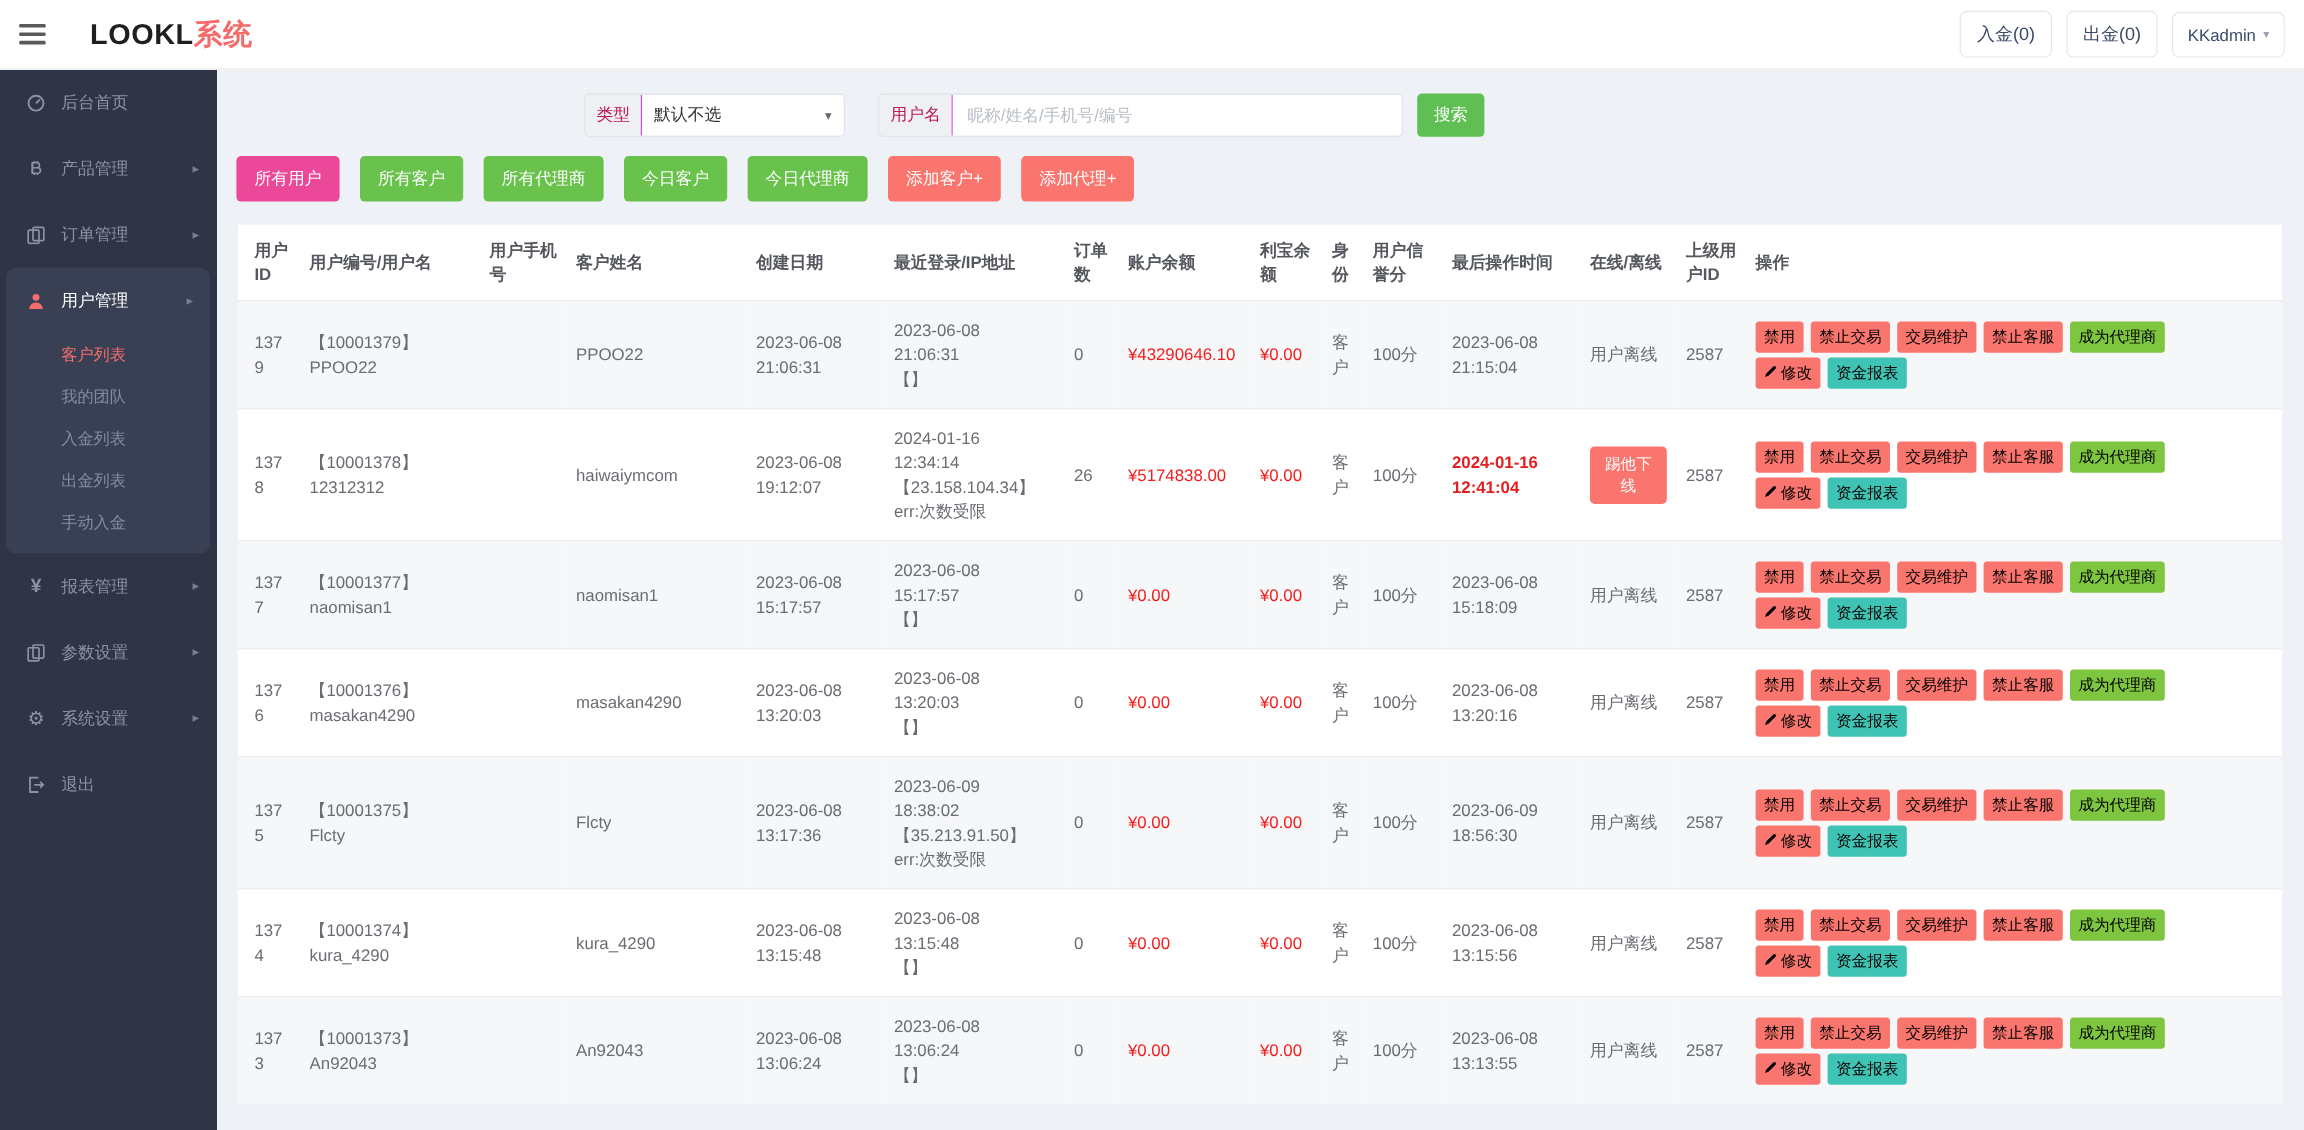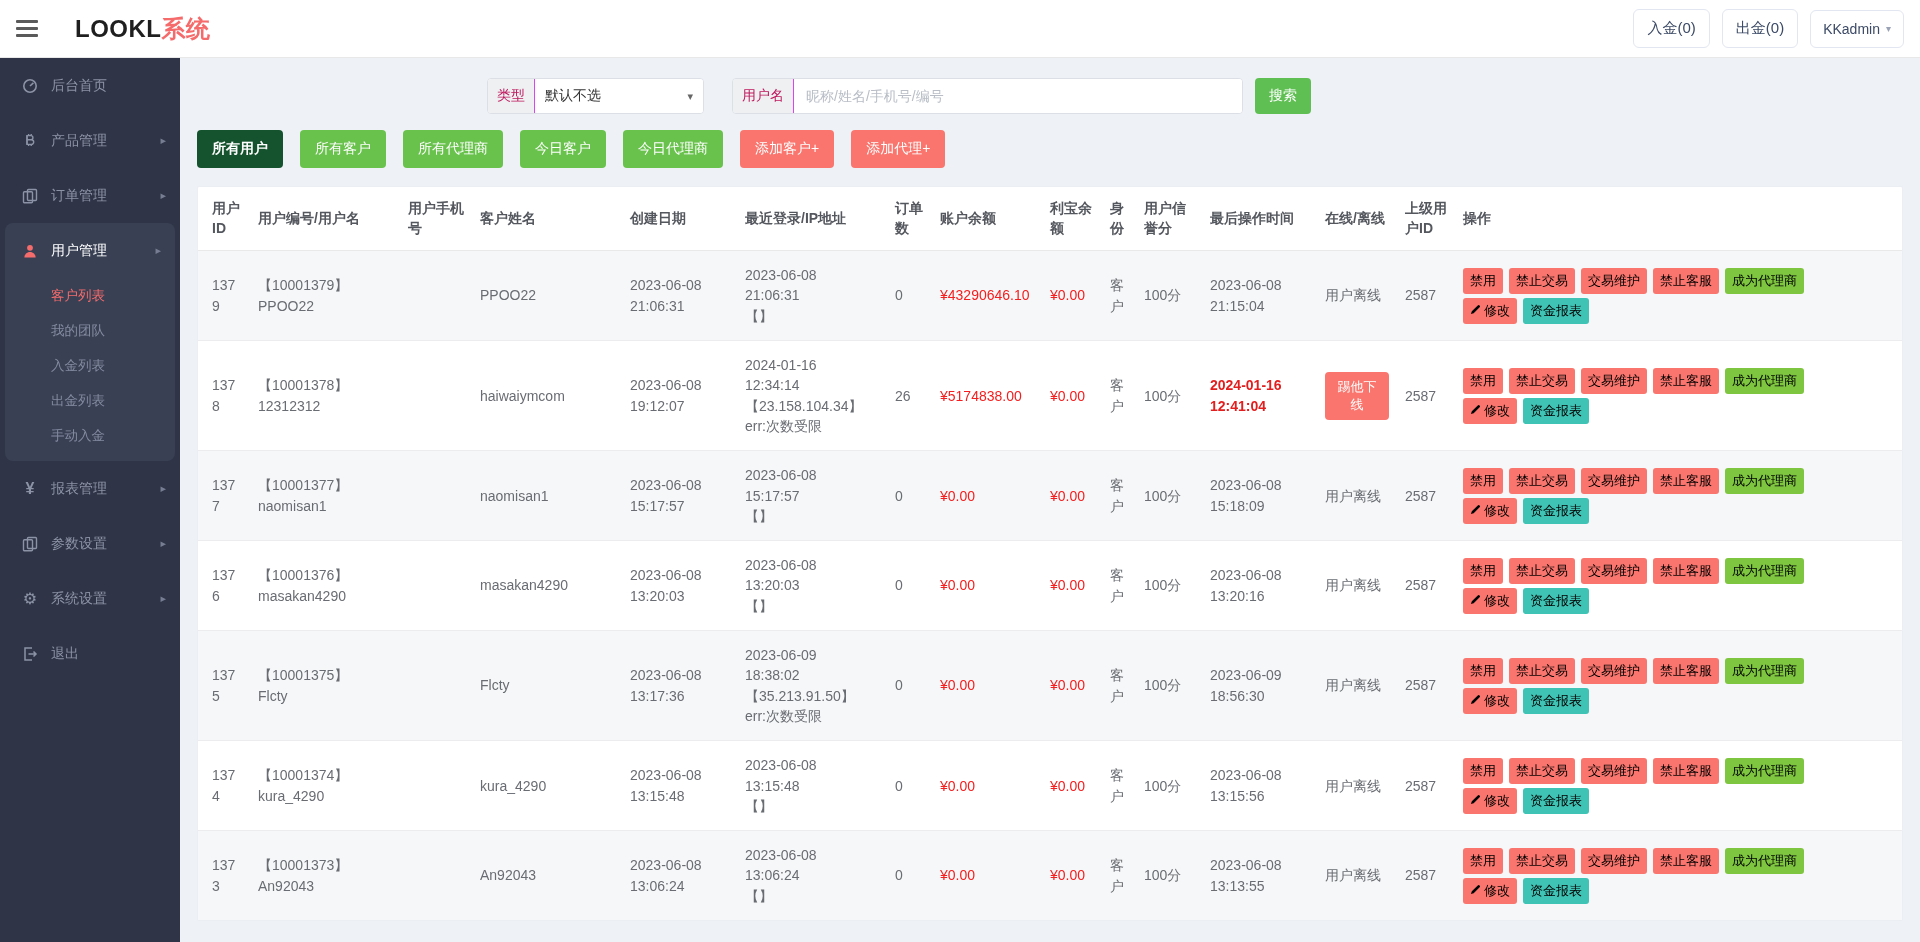--- a/index.html
+++ b/index.html
@@ -37,27 +37,27 @@
   .main { margin-left:180px; padding:20px 17px 0; position:relative; top:58px; }
   .filter-row { display:flex; align-items:center; margin-left:290px; margin-bottom:16px; }
   .input-group { display:flex; align-items:stretch; height:36px; background:#fff;
     border:1px solid #dcdfe6; border-radius:4px; overflow:hidden; }
   .input-group + .input-group { margin-left:28px; }
   .ig-addon { background:#eef0f2; color:#be185d; font-size:14px; display:flex; align-items:center;
     padding:0 9px; border-right:1px solid #d946ef; }
   .ig-select { display:flex; align-items:center; justify-content:space-between; width:168px;
     padding:0 10px; font-size:14px; color:#333; cursor:pointer; background:#fff;gap:34px; }
   .select-caret { color:#666; font-size:11px; }
-  .ig-input { border:none; outline:none; width:448px; padding:0 12px; font-size:14px; color:#ec4899; }
+  .ig-input { border:none; outline:none; width:374px; padding:0 12px; font-size:14px; color:#ec4899; }
   .ig-input::placeholder { color:#b8bdc6; }
   .search-btn { margin-left:12px; background:#5fbf53; color:#fff; border:none; border-radius:4px;
     padding:0 14px; height:36px; font-size:14px; cursor:pointer; }
   .quick-row { display:flex; gap:17px; margin-bottom:18px; }
   .qbtn { border:none; border-radius:4px; color:#fff; font-size:14px; padding:0 15px; height:38px; cursor:pointer; }
-  .qbtn.teal { background:#14532d;font-weight:bold; }
+  .qbtn.teal { background:#ec4899; }
   .qbtn.green { background:#68c24c; }
   .qbtn.red { background:#f9756d; }
   
   .panel { background:#fff; border:1px solid #ebeef2; border-radius:2px; }
   .panel-title { padding:13px 16px; color:#9aa1ab; font-size:14px; border-bottom:1px solid #f0f1f3; }
   table { width:100%; border-collapse:collapse; table-layout:fixed; }
   th { text-align:left; font-size:14px; color:#54575e; font-weight:bold; padding:12px 8px;
     vertical-align:middle; line-height:1.4; }
   thead tr { border-bottom:1px solid #e9e9e9; }
   td { font-size:14px; color:#696c72; padding:14px 8px; vertical-align:middle;

